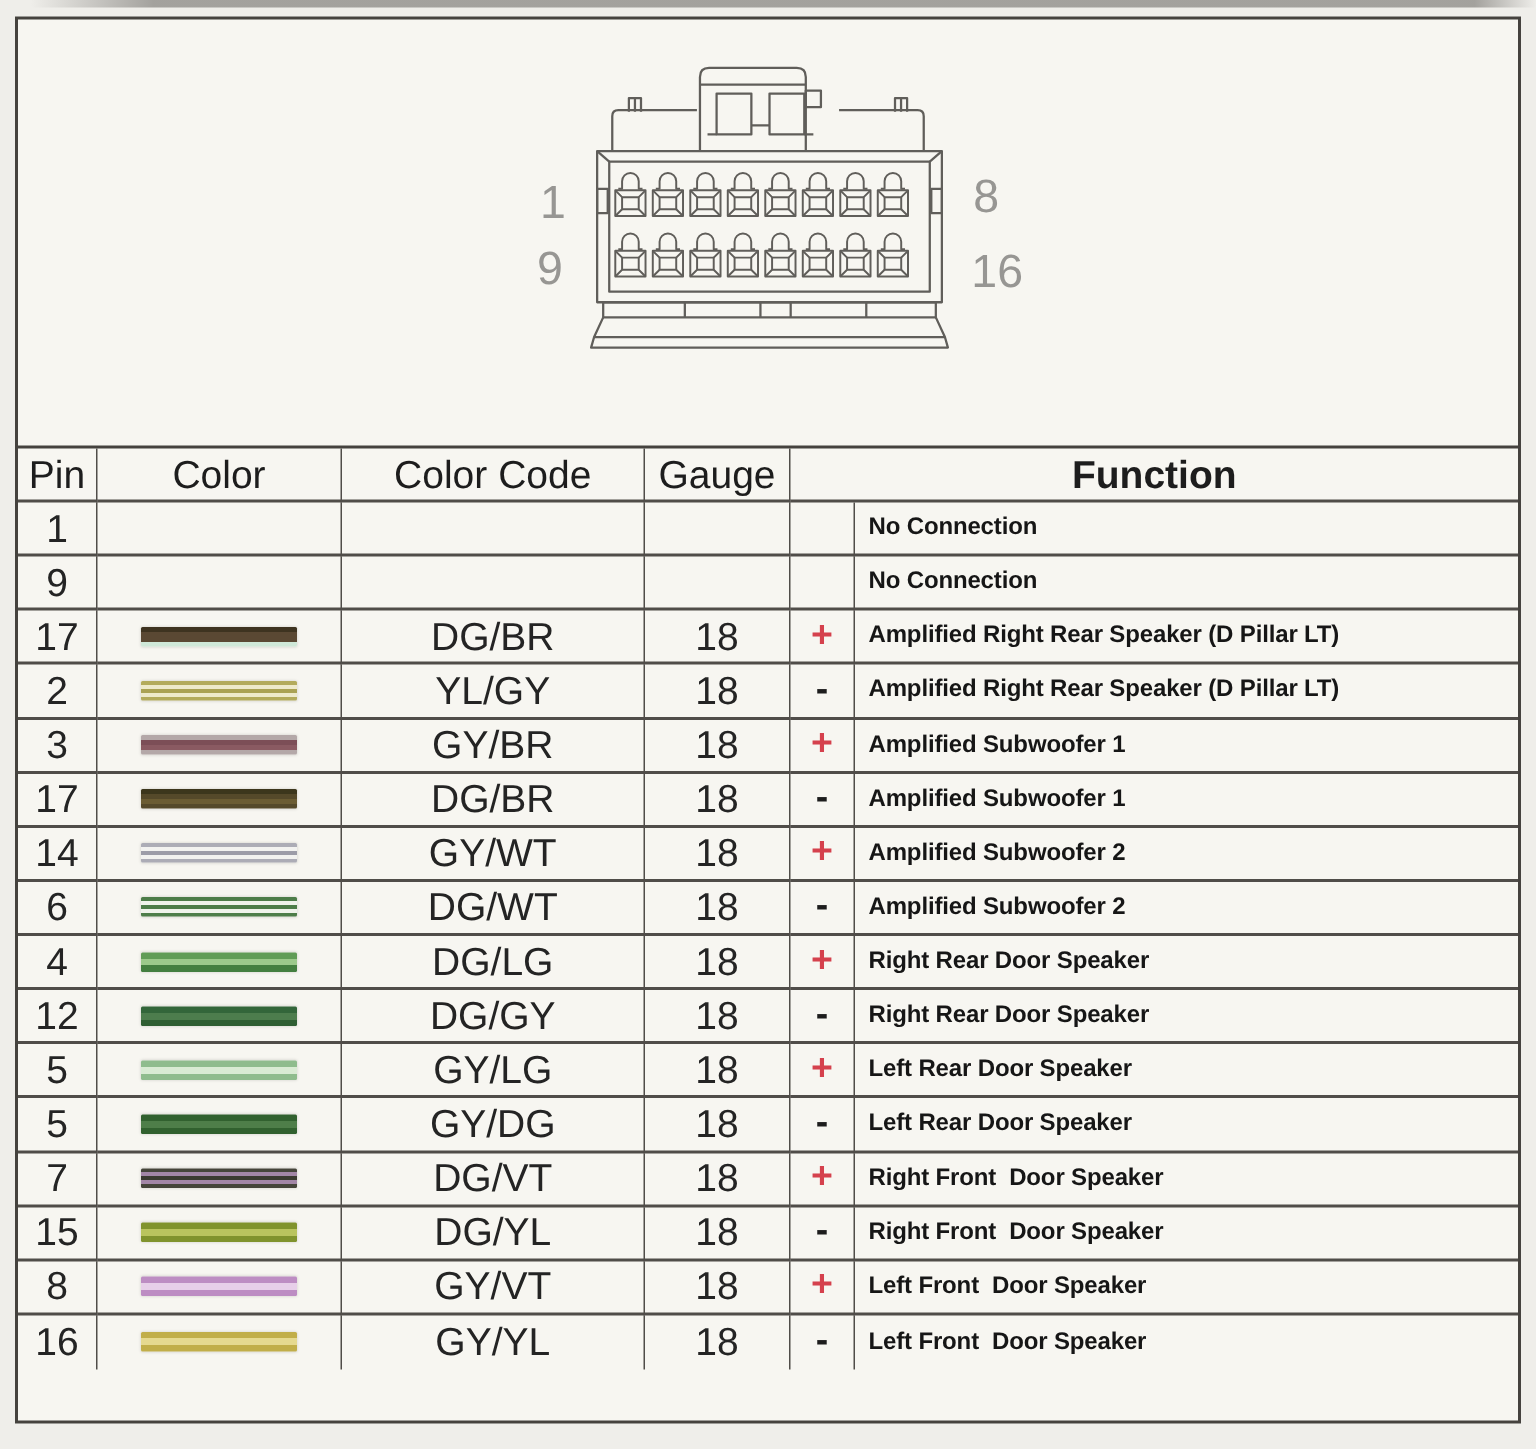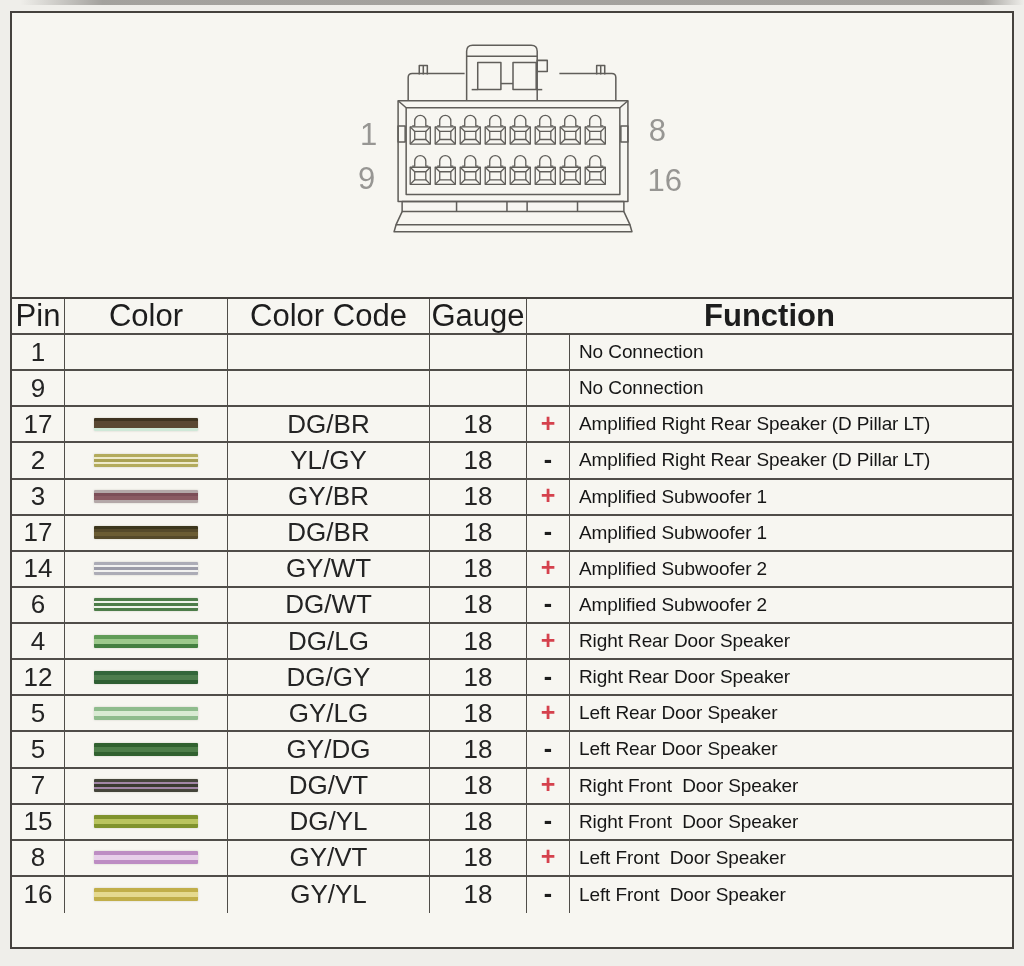--- a/index.html
+++ b/index.html
@@ -55,31 +55,31 @@
   }
   .row{display:contents;}
   .cell{
     border-right:1.6px solid #504d49;
     border-bottom:2px solid #504d49;
     display:flex;align-items:center;justify-content:center;
     box-sizing:border-box;overflow:hidden;
   }
   .cell.last{border-right:none;}
   .row:last-child .cell{border-bottom:none;}
-  .hdr{font-size:31px;}
+  .hdr{font-size:26px;}
   .hdr-func{font-weight:bold;grid-column:5 / 7;}
   .num{font-size:26px;color:#242424;}
   .swatch{
     width:104px;height:13px;border-radius:1px;
     box-shadow:0 0 2px rgba(80,80,70,.25);
   }
   .pol{font-size:25px;font-weight:900;padding-bottom:2px;}
   .func-cell{justify-content:flex-start;padding-left:9px;}
   .func{
-    font-size:19px;font-weight:normal;color:#161616;
+    font-size:16px;font-weight:bold;color:#161616;
     letter-spacing:-.1px;white-space:pre;
   }
 </style>
 </head>
 <body>
 
 <div class="scan-edge"></div>
 
 <div class="sheet">
 

